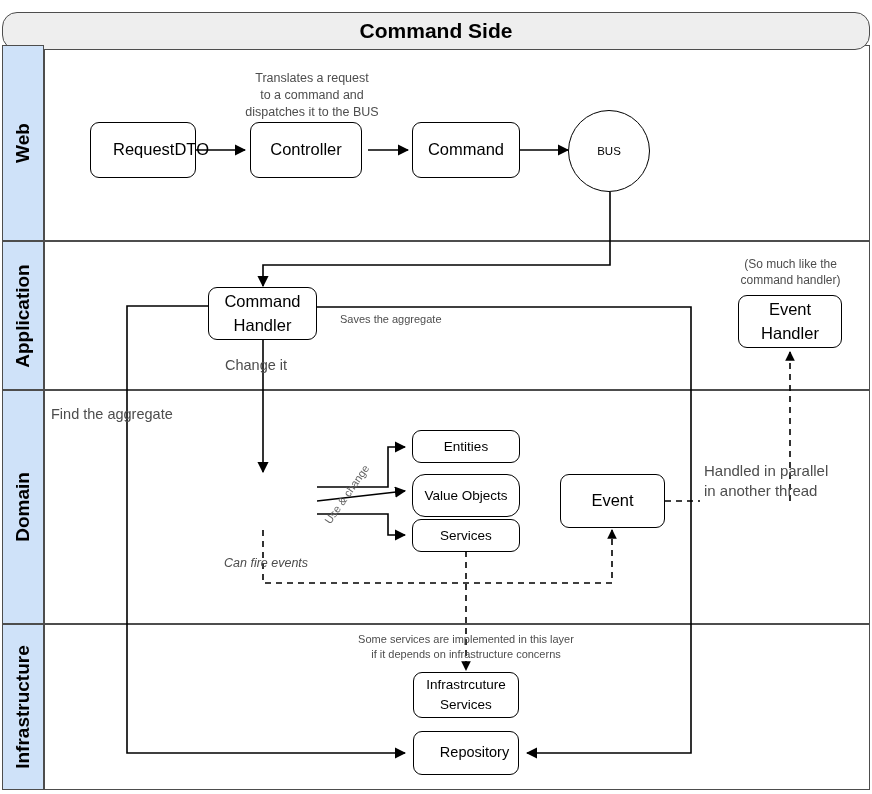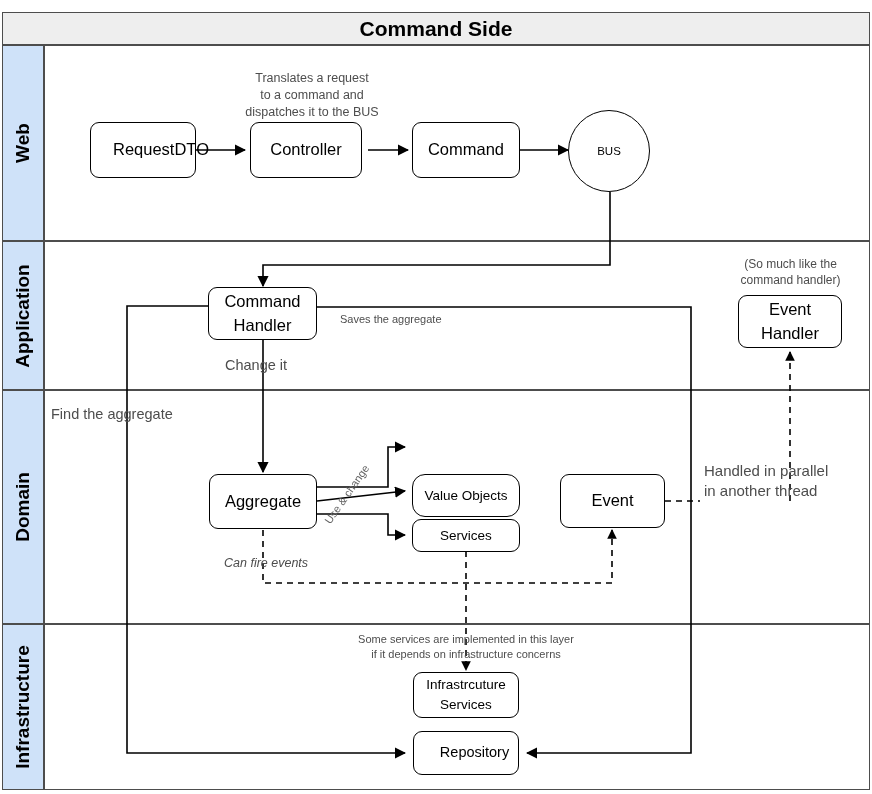--- a/index.html
+++ b/index.html
@@ -94,21 +94,21 @@
     white-space: nowrap;
     transform-origin: left top;
     z-index: 6;
   }
 </style>
 </head>
 <body>
 
 <div id="canvas">
 
-  <div class="lane-title" style="left:2px; top:12px; width:868px; height:33px;">
+  <div class="lane-title" style="left:2px; top:12px; width:868px; height:38px;border-radius:15px;">
     <span>Command Side</span>
   </div>
 
   <div class="lane-label" style="left:2px; top:45px; width:42px; height:196px;">
     <span>Web</span>
   </div>
   <div class="lane-body" style="left:44px; top:45px; width:826px; height:196px;"></div>
 
   <div class="lane-label" style="left:2px; top:241px; width:42px; height:149px;">
     <span>Application</span>
@@ -177,22 +177,22 @@
   <div class="node" style="left:412px; top:122px; width:108px; height:56px; font-size:16.5px;">Command</div>
 
   <div class="node circle" style="left:568px; top:110px; width:82px; height:82px; font-size:11.5px;">BUS</div>
 
   <div class="node" style="left:208px; top:287px; width:109px; height:53px; font-size:16.5px; white-space:pre-line;">Command
 Handler</div>
 
   <div class="node" style="left:738px; top:295px; width:104px; height:53px; font-size:16.5px; white-space:pre-line;">Event
 Handler</div>
 
-  <div class="node" style="left:209px; top:474px; width:108px; height:55px; font-size:16.5px;">Aggregate</div>
-
+
+  <div class="node" style="left:412px; top:430px; width:108px; height:33px; font-size:13.5px;">Entities</div>
 
   <div class="node" style="left:412px; top:474px; width:108px; height:43px; font-size:13.5px;border-radius:13px;">Value Objects</div>
 
   <div class="node" style="left:412px; top:519px; width:108px; height:33px; font-size:13.5px;">Services</div>
 
   <div class="node" style="left:560px; top:474px; width:105px; height:54px; font-size:16.5px;">Event</div>
 
   <div class="node" style="left:413px; top:672px; width:106px; height:46px; font-size:13.5px; white-space:pre-line;">Infrastrcuture
 Services</div>
 

